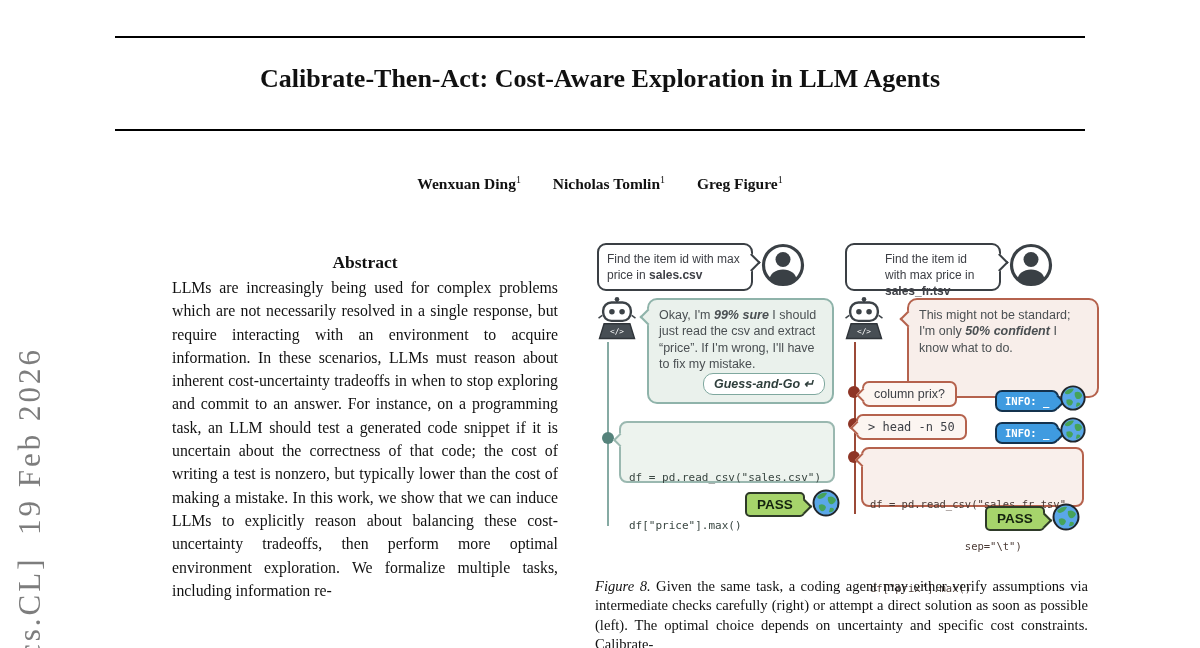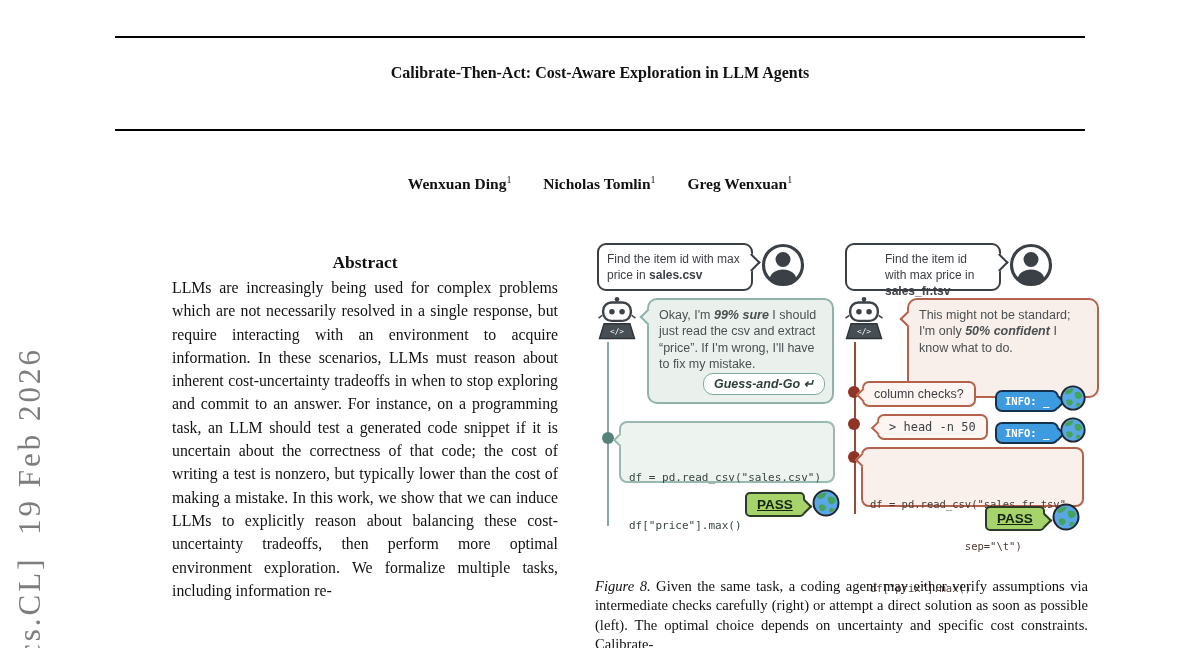--- a/index.html
+++ b/index.html
@@ -9,21 +9,21 @@
   
   .watermark{position:absolute;left:12px;top:658px;transform:rotate(-90deg);transform-origin:0 0;
              font-family:"Liberation Serif", serif;font-size:31px;letter-spacing:3px;color:#7d7d7d;
              white-space:pre;}
 
   
   .rule{position:absolute;left:115px;width:970px;height:2px;background:#000;}
   .rule-top{top:36px;}
   .rule-bottom{top:129px;}
   .title{position:absolute;left:0;top:64px;width:1200px;margin:0;text-align:center;
-         font-size:16px;font-weight:bold;}
+         font-size:26px;font-weight:bold;}
   .authors{position:absolute;left:0;top:174px;width:1200px;text-align:center;
            font-size:15.5px;font-weight:bold;}
   .authors .author{margin:0 14px;}
   .authors sup{font-size:10px;font-weight:normal;}
 
   
   .abstract-heading{position:absolute;left:172px;top:252px;width:386px;text-align:center;
                     font-size:17.5px;font-weight:bold;}
   .abstract-body{position:absolute;left:172px;top:276px;width:386px;font-size:15.8px;
                  line-height:23.3px;text-align:justify;hyphens:auto;-webkit-hyphens:auto;}
@@ -69,21 +69,21 @@
   .rcode .tailL{left:-6px;top:6px;background:#f9efeb;border-left:2px solid #b5624d;border-bottom:2px solid #b5624d;width:8px;height:8px;}
 
   
   .actbox{background:#fcf5f1;border:2px solid #b5624d;border-radius:7px;color:#3e4046;}
   .actbox .tailL{left:-6px;top:7px;background:#fcf5f1;border-left:2px solid #b5624d;border-bottom:2px solid #b5624d;width:8px;height:8px;}
   .act-sans{font-size:12.5px;padding:4px 10px;}
   .act-mono{font-family:"DejaVu Sans Mono","Liberation Mono",monospace;font-size:12px;padding:4px 10px;}
 
   
   .pass{background:#a6d46b;border:2px solid #2e3a28;border-radius:5px;padding:3px 10px;
-        font-weight:bold;font-size:13.5px;color:#14220f;text-decoration:underline;}
+        font-weight:bold;font-size:13.5px;color:#14220f;}
   .pass .tailR{right:-7px;top:7px;width:9px;height:9px;background:#a6d46b;border-top:2px solid #2e3a28;border-right:2px solid #2e3a28;}
   .info{background:#3f9be0;border:2px solid #14324d;border-radius:7px;padding:3px 8px;
         font-family:"DejaVu Sans Mono","Liberation Mono",monospace;font-weight:bold;font-size:10.5px;color:#fff;white-space:nowrap;}
   .info .tailR{right:-6px;top:5px;width:8px;height:8px;background:#3f9be0;border-top:2px solid #14324d;border-right:2px solid #14324d;}
 
   
   .fig-note{left:0;top:297px;width:493px;text-align:center;font-size:13px;line-height:16.5px;color:#3d3d42;}
   .fig-note .em{font-weight:bold;font-style:italic;}
   .fig-note .q{font-weight:bold;}
   .fig-caption{left:0;top:337px;width:493px;font-family:"Liberation Serif", serif;
@@ -97,21 +97,21 @@
 
   <div class="watermark">cs.CL]  19 Feb 2026</div>
 
   <div class="rule rule-top"></div>
   <h1 class="title">Calibrate-Then-Act: Cost-Aware Exploration in LLM Agents</h1>
   <div class="rule rule-bottom"></div>
 
   <div class="authors">
     <span class="author"><span>Wenxuan Ding</span><sup>1</sup></span>
     <span class="author"><span>Nicholas Tomlin</span><sup>1</sup></span>
-    <span class="author"><span>Greg Wenxuan</span><sup>1</sup></span>
+    <span class="author"><span>Greg Figure</span><sup>1</sup></span>
   </div>
 
   <div class="abstract-heading">Abstract</div>
   <div class="abstract-body">LLMs are increasingly being used for complex problems which are not necessarily resolved in a single response, but require interacting with an environment to acquire information. In these scenarios, LLMs must reason about inherent cost-uncertainty tradeoffs in when to stop exploring and commit to an answer. For instance, on a programming task, an LLM should test a generated code snippet if it is uncertain about the correctness of that code; the cost of writing a test is nonzero, but typically lower than the cost of making a mistake. In this work, we show that we can induce LLMs to explicitly reason about balancing these cost-uncertainty tradeoffs, then perform more optimal environment exploration. We formalize multiple tasks, including information re-</div>
 
   <div class="figure">
 
     <div class="abs ubub" style="left:2px;top:3px;width:156px;height:48px;">
       <span>Find the item id with max price in </span><b>sales.csv</b>
       <span class="tailR"></span>
@@ -193,31 +193,31 @@
     <div class="abs pbub" style="left:312px;top:58px;width:192px;height:100px;">
       <span class="tailL"></span>
       <span>This might not be standard; I'm only </span><b><i>50% confident</i></b><span> I know what to do.</span>
     </div>
 
     <div class="abs tline tlineR" style="left:259px;top:102px;height:172px;"></div>
     <div class="abs dot dotR" style="left:253px;top:146px;"></div>
     <div class="abs dot dotR" style="left:253px;top:178px;"></div>
     <div class="abs dot dotR" style="left:253px;top:211px;"></div>
 
-    <div class="abs actbox act-sans" style="left:267px;top:141px;"><span class="tailL"></span><span>column checks?</span></div>
+    <div class="abs actbox act-sans" style="left:267px;top:141px;"><span class="tailL"></span><span>column prix?</span></div>
     <div class="abs info" style="left:400px;top:150px;">INFO: _<span class="tailR"></span></div>
     <svg class="abs" style="left:464px;top:144px;" width="28" height="28" viewBox="0 0 30 30">
       <circle cx="15" cy="15" r="12.5" fill="#5aa7e8" stroke="#20262b" stroke-width="2"></circle>
       <path d="M6 9 Q10 4 16 5 Q14 10 9 11 Q7 11 6 9Z" fill="#46a35a"></path>
       <path d="M17 9 Q22 7 25 12 Q23 17 19 16 Q16 13 17 9Z" fill="#46a35a"></path>
       <path d="M8 17 Q13 15 15 19 Q14 24 10 23 Q7 20 8 17Z" fill="#46a35a"></path>
       <path d="M19 20 Q23 19 23 22 Q21 25 18 24Z" fill="#46a35a"></path>
     </svg>
 
-    <div class="abs actbox act-mono" style="left:282px;top:174px;"><span class="tailL"></span><span>&gt; head -n 50</span></div>
+    <div class="abs actbox act-mono" style="left:261px;top:174px;"><span class="tailL"></span><span>&gt; head -n 50</span></div>
     <div class="abs info" style="left:400px;top:182px;">INFO: _<span class="tailR"></span></div>
     <svg class="abs" style="left:464px;top:176px;" width="28" height="28" viewBox="0 0 30 30">
       <circle cx="15" cy="15" r="12.5" fill="#5aa7e8" stroke="#20262b" stroke-width="2"></circle>
       <path d="M6 9 Q10 4 16 5 Q14 10 9 11 Q7 11 6 9Z" fill="#46a35a"></path>
       <path d="M17 9 Q22 7 25 12 Q23 17 19 16 Q16 13 17 9Z" fill="#46a35a"></path>
       <path d="M8 17 Q13 15 15 19 Q14 24 10 23 Q7 20 8 17Z" fill="#46a35a"></path>
       <path d="M19 20 Q23 19 23 22 Q21 25 18 24Z" fill="#46a35a"></path>
     </svg>
 
     <div class="abs codebox rcode" style="left:266px;top:207px;width:223px;height:60px;">

